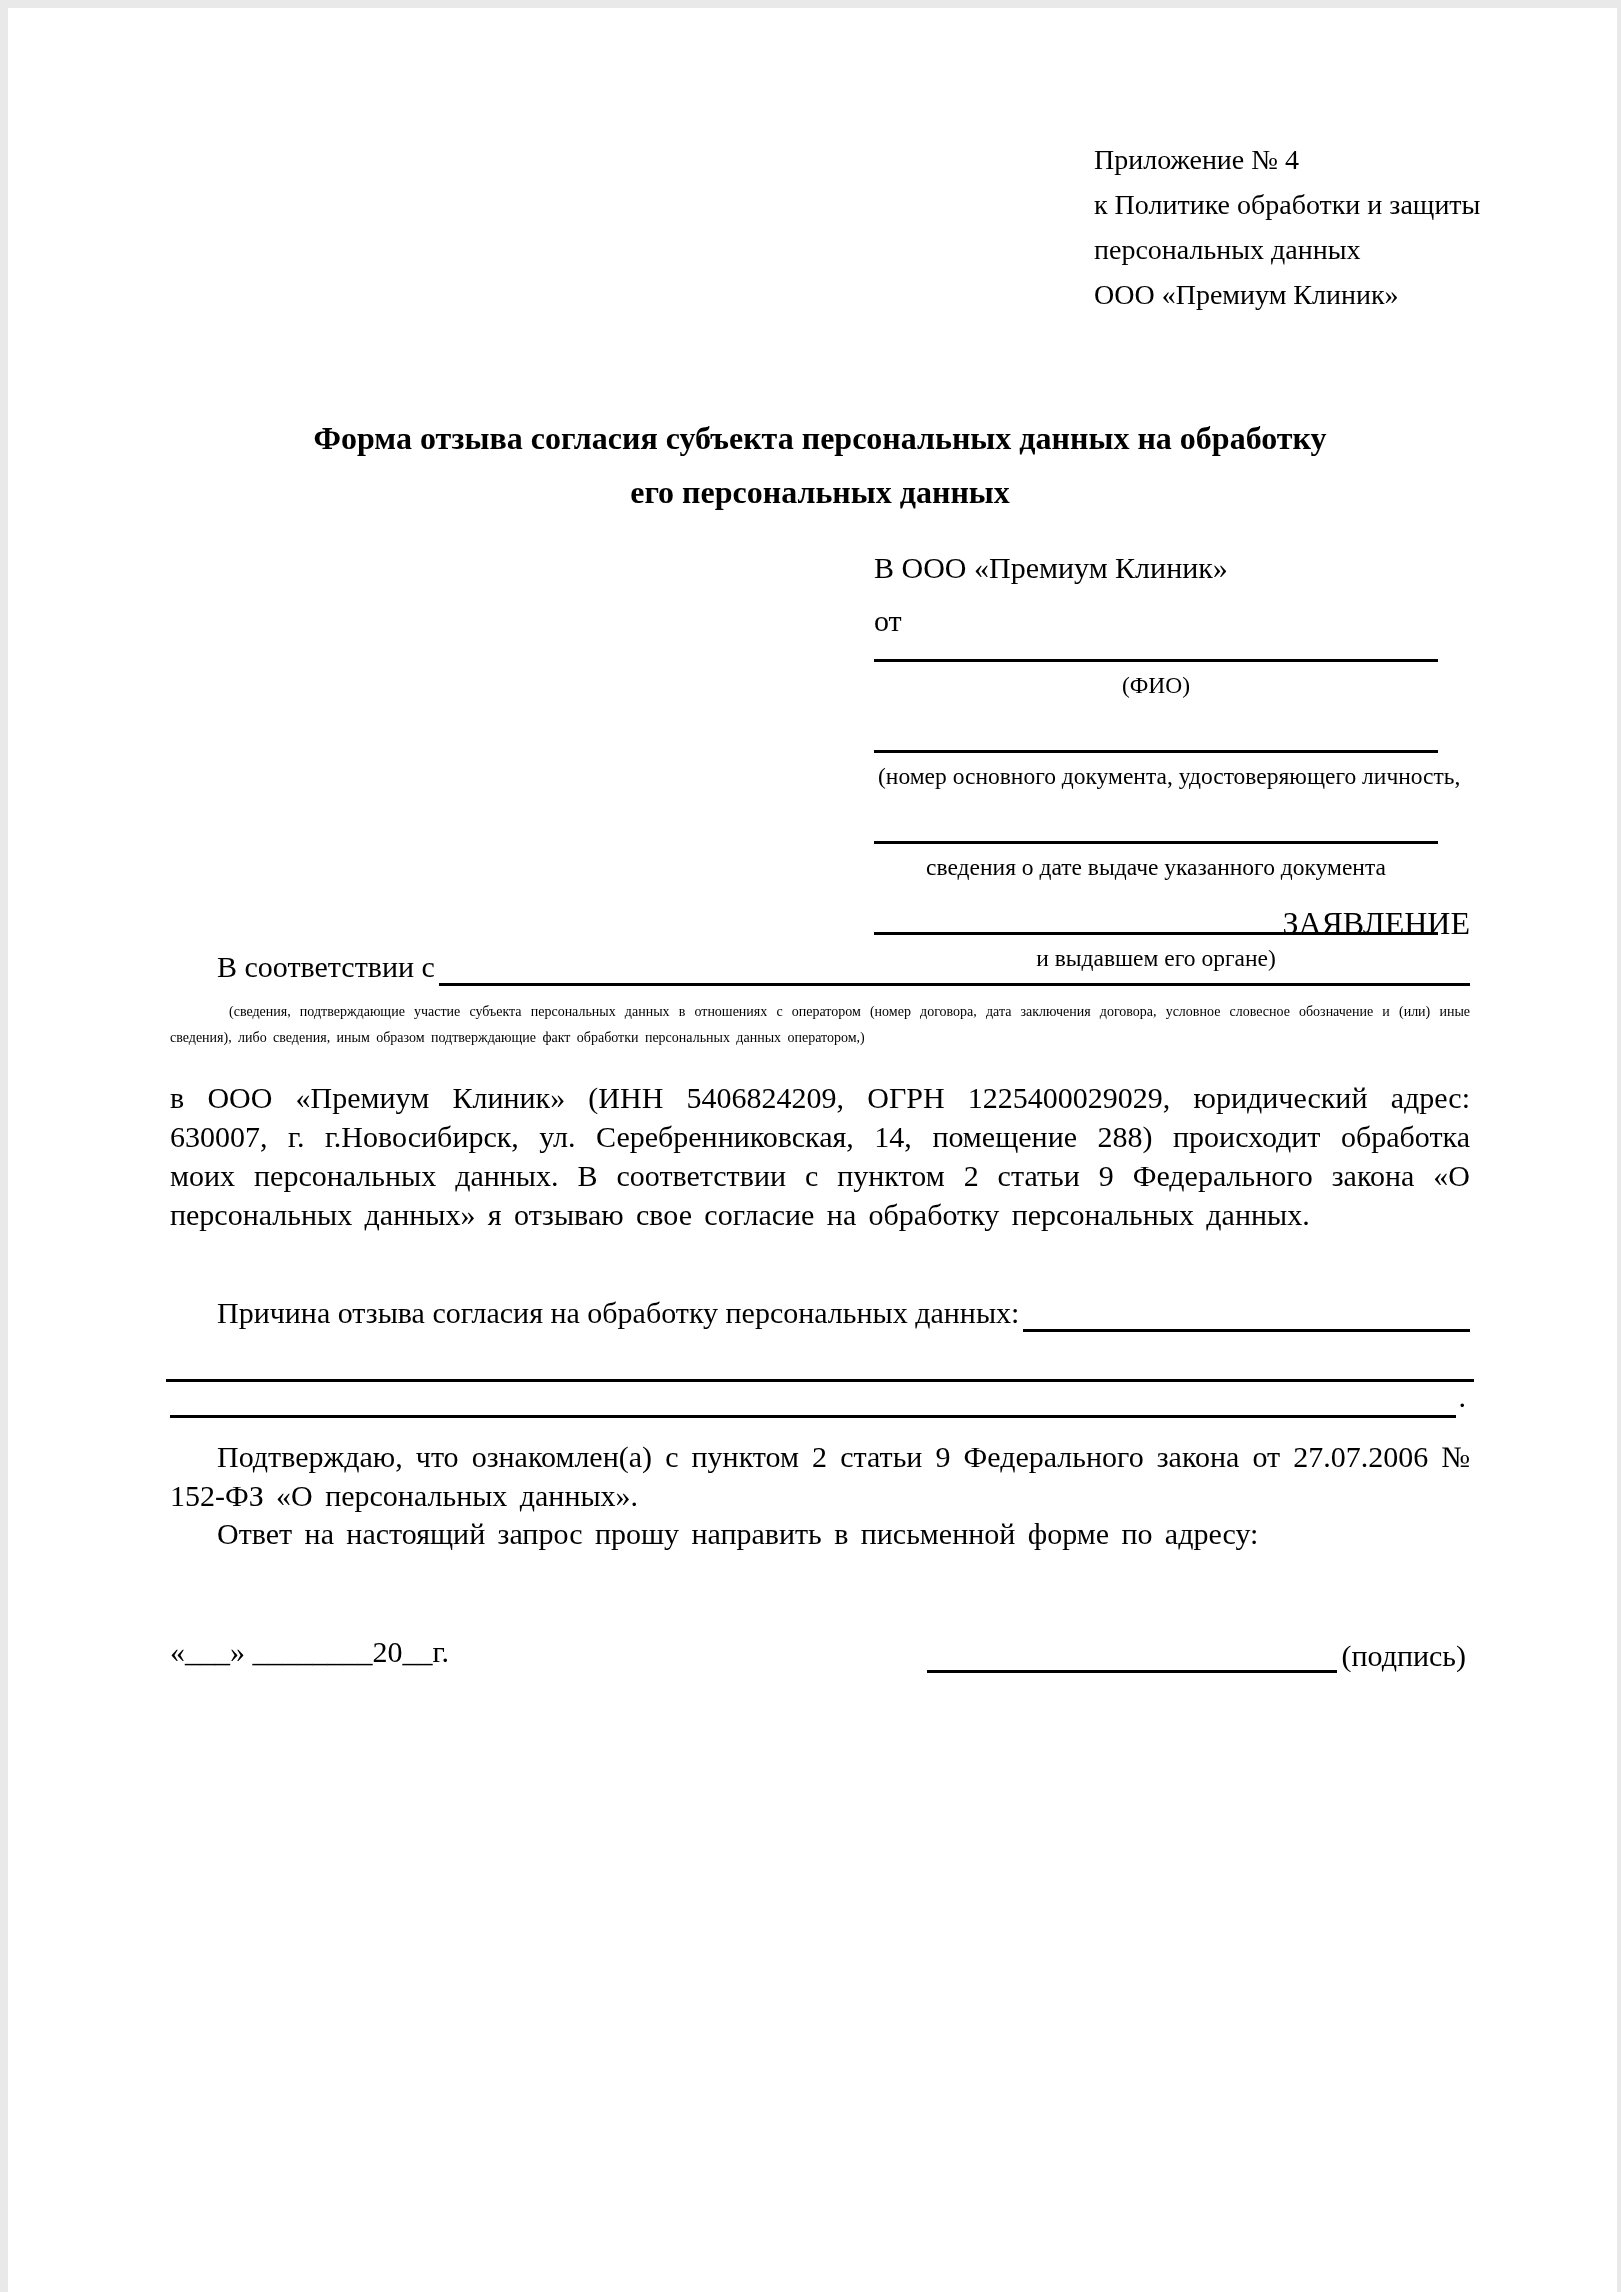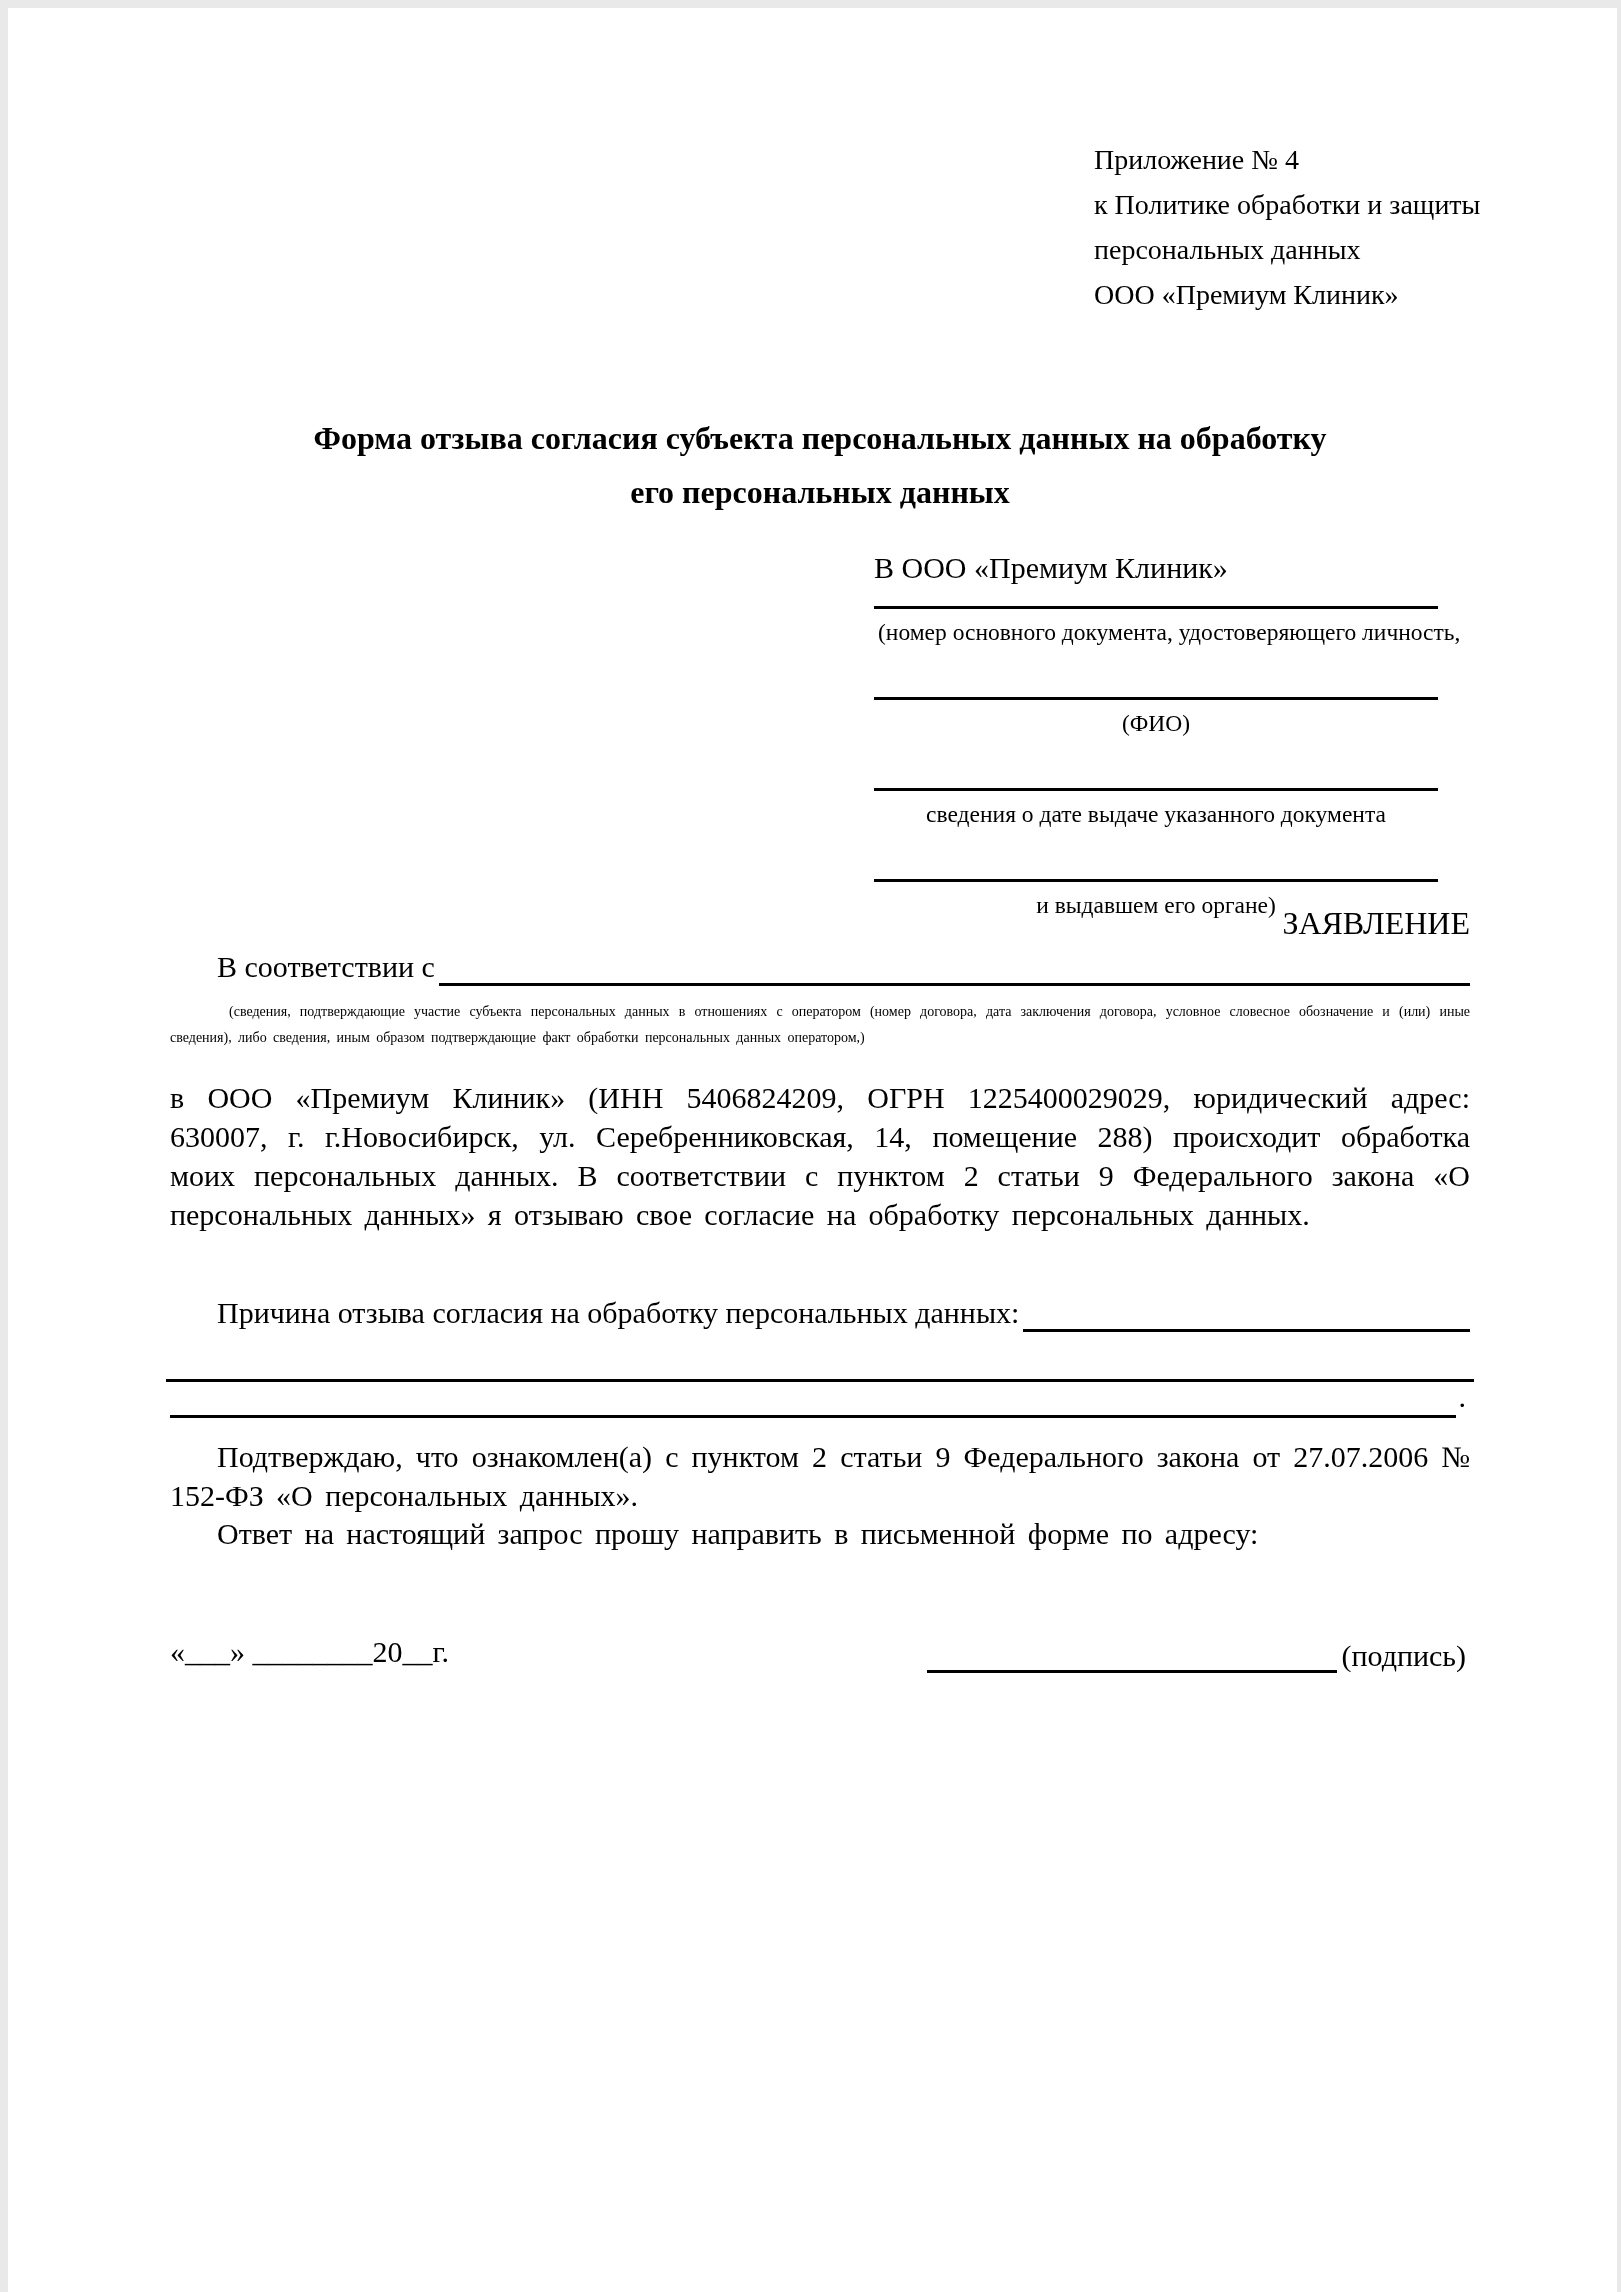--- a/index.html
+++ b/index.html
@@ -83,28 +83,29 @@
     <div>ООО «Премиум Клиник»</div>
   </div>
 
   <div class="title">
     <div>Форма отзыва согласия субъекта персональных данных на обработку</div>
     <div>его персональных данных</div>
   </div>
 
   <div class="recipient">
     <div>В ООО «Премиум Клиник»</div>
+    <div>от</div>
 
+    <div class="field f1">
+      <div class="rule"></div>
+      <div class="caption">(ФИО)</div>
+    </div>
     <div class="field">
       <div class="rule"></div>
       <div class="caption">(номер основного документа, удостоверяющего личность,</div>
-    </div>
-    <div class="field f1">
-      <div class="rule"></div>
-      <div class="caption">(ФИО)</div>
     </div>
     <div class="field">
       <div class="rule"></div>
       <div class="caption">сведения о дате выдаче указанного документа</div>
     </div>
     <div class="field">
       <div class="rule"></div>
       <div class="caption">и выдавшем его органе)</div>
     </div>
   </div>

